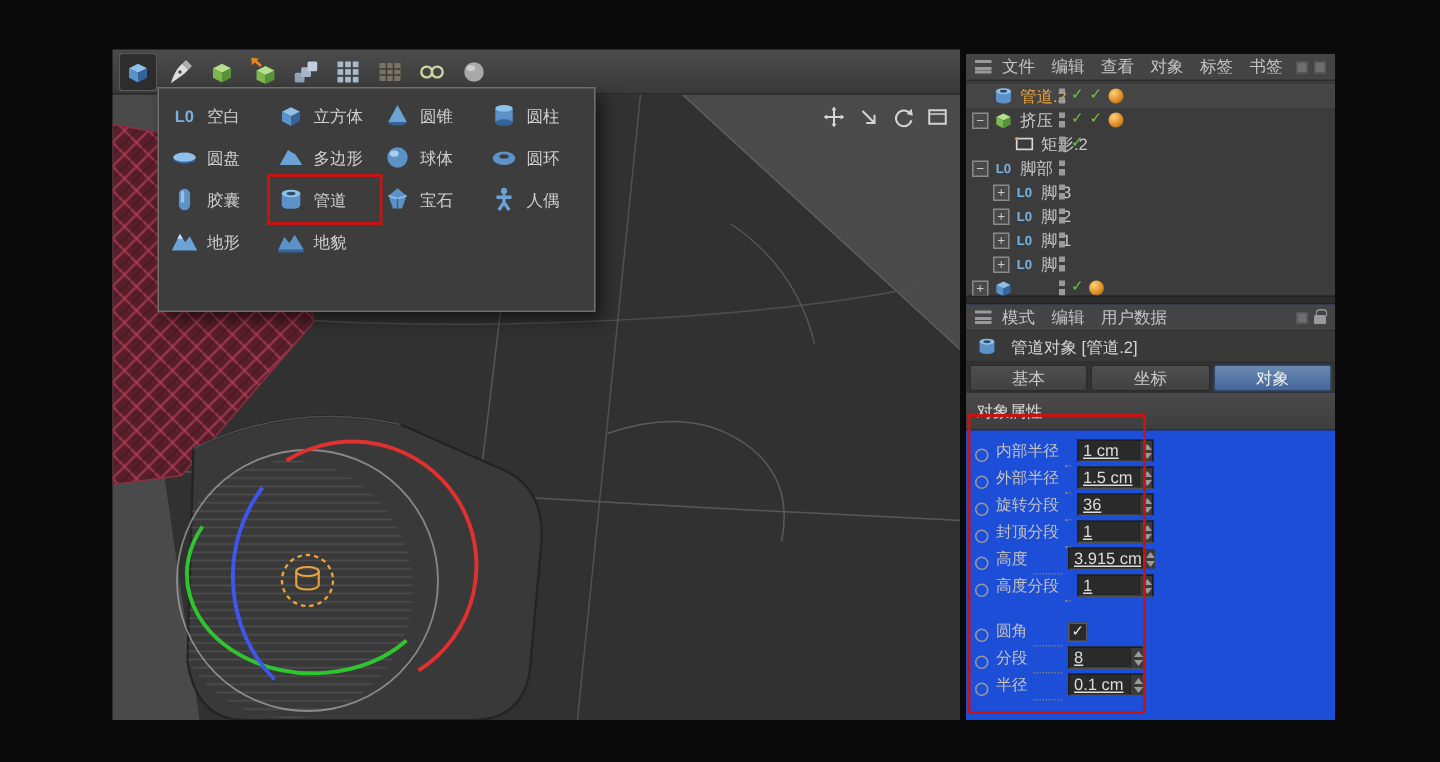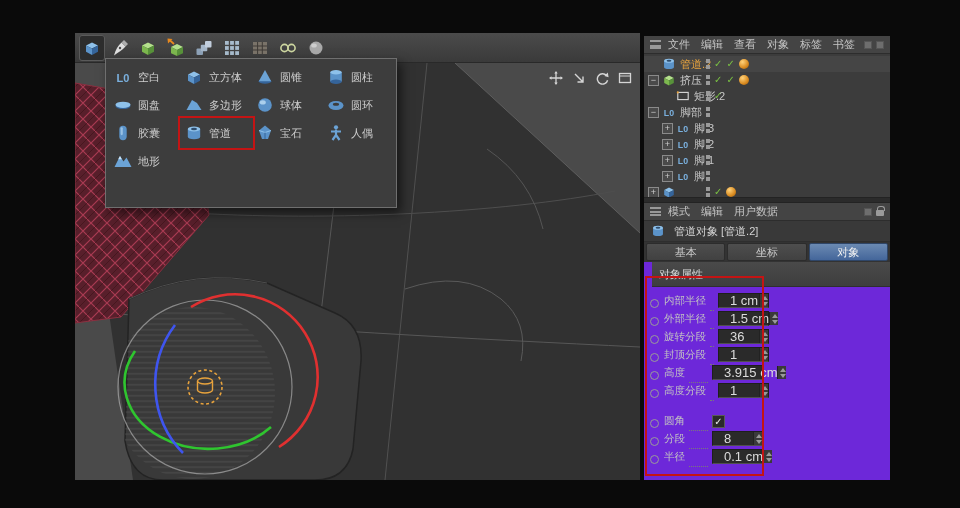--- a/index.html
+++ b/index.html
@@ -23,21 +23,21 @@
   .menu{position:absolute;left:105px;top:58px;width:292px;height:150px;background:#3d3d3d;
     border:1px solid #6f6f6f;box-shadow:4px 5px 10px rgba(0,0,0,.55);
     display:grid;grid-template-columns:repeat(4,71px);grid-auto-rows:28px;
     padding:4px;z-index:5;align-content:start;}
   .mitem{display:flex;align-items:center;gap:5px;padding:0 3px;cursor:default;}
   .mitem.hl{outline:2px solid #c41414;outline-offset:1px;}
   .micon{width:20px;height:20px;flex:none;display:inline-flex;}
   .mlabel{font-size:11px;color:#cfcfcf;white-space:nowrap;}
 
   
-  .rightpanel{position:absolute;left:644px;top:36px;width:246px;height:444px;background:#6d28d9;overflow:hidden;}
+  .rightpanel{position:absolute;left:644px;top:36px;width:246px;height:444px;background:#1d4ed8;overflow:hidden;}
   .om-menu,.am-menu{height:18px;background:#444;border-bottom:1px solid #2d2d2d;
     display:flex;align-items:center;padding:0 6px;font-size:11px;color:#c5c5c5;}
   .menuitems{display:flex;gap:11px;margin-left:7px;}
   .menuitems span{cursor:default;}
   .hamb{width:11px;height:9px;flex:none;border-top:2px solid #999;border-bottom:2px solid #999;
     background:linear-gradient(transparent 0 2.5px,#999 2.5px 4.5px,transparent 4.5px);}
   .baricons{margin-left:auto;display:flex;gap:4px;align-items:center;}
   .sq{width:8px;height:8px;background:#6e6e6e;border:1px solid #555;display:inline-block;}
   .lock{width:8px;height:6px;background:#9a9a9a;position:relative;border-radius:1px;display:inline-block;margin-top:3px;}
   .lock::before{content:"";position:absolute;left:1px;top:-4px;width:6px;height:4px;
@@ -59,30 +59,30 @@
 
   .splitter{height:6px;background:#2b2b2b;border-top:1px solid #232323;border-bottom:1px solid #232323;}
 
   .am-title{height:21px;display:flex;align-items:center;gap:5px;padding:0 6px;
     font-size:11px;color:#d5d5d5;background:#393939;border-bottom:1px solid #2e2e2e;}
   .am-tabs{display:flex;height:20px;background:#333;gap:2px;padding:1px 2px;}
   .tab{flex:1;display:flex;align-items:center;justify-content:center;font-size:11px;color:#c9c9c9;
     background:linear-gradient(#4e4e4e,#414141);border:1px solid #2c2c2c;border-radius:2px;cursor:default;}
   .tab.active{background:linear-gradient(#6b8ab2,#44669a);color:#f2f2f2;border-color:#2f4668;}
   .am-section{height:17px;display:flex;align-items:center;padding:12px 7px;font-size:11px;color:#dadada;
-    background:linear-gradient(#4a4a4a,#3e3e3e);border-bottom:1px solid #2f2f2f;margin-left:8px;}
+    background:linear-gradient(#4a4a4a,#3e3e3e);border-bottom:1px solid #2f2f2f;}
   .am-props{padding:3px 4px 0 6px;}
   .prow{height:18px;display:flex;align-items:flex-end;}
   .pgap{height:12px;}
   .anim{width:9px;height:9px;border-radius:50%;border:1.5px solid #9a9a9a;margin-right:5px;flex:none;}
   .plabel{font-size:10.5px;color:#c2c2c2;white-space:nowrap;}
   .leader{flex:1;border-bottom:1px dotted #7a7a7a;margin:0 4px;height:0;transform:translateY(3px);min-width:4px;}
   .pfield{width:51px;height:15px;background:#2a2a2a;border:1px solid #1e1e1e;border-bottom-color:#505050;
     display:flex;align-items:stretch;flex:none;}
-  .pval{flex:1;font-size:13px;color:#dcdcdc;padding-left:11px;display:flex;align-items:center;white-space:nowrap;}
+  .pval{flex:1;font-size:11px;color:#dcdcdc;padding-left:3px;display:flex;align-items:center;white-space:nowrap;text-decoration:underline;}
   .spin{width:9px;display:flex;flex-direction:column;background:#3a3a3a;border-left:1px solid #222;flex:none;}
   .spin i{flex:1;position:relative;}
   .spin i.up::after{content:"";position:absolute;left:1.5px;top:2px;border-left:3px solid transparent;border-right:3px solid transparent;border-bottom:4px solid #9a9a9a;}
   .spin i.dn::after{content:"";position:absolute;left:1.5px;top:1px;border-left:3px solid transparent;border-right:3px solid transparent;border-top:4px solid #9a9a9a;}
   .pselect{width:174px;height:15px;background:linear-gradient(#575757,#454545);border:1px solid #282828;
     display:flex;align-items:stretch;flex:none;}
   .selarrow{width:13px;border-left:1px solid #333;position:relative;flex:none;}
   .selarrow::after{content:"";position:absolute;left:3px;top:5px;border-left:3.5px solid transparent;border-right:3.5px solid transparent;border-top:5px solid #b5b5b5;}
   .pcheck{width:13px;height:13px;background:#2a2a2a;border:1px solid #5a5a5a;color:#ececec;
     font-size:10px;line-height:12px;text-align:center;flex:none;font-family:"DejaVu Sans",sans-serif;}
@@ -378,20 +378,29 @@
       </div>
       <div class="mitem">
         <span class="micon">
           <svg width="20" height="20" viewBox="0 0 20 20">
             <polygon points="1.5,16 7,5 10.5,10.5 13.5,6.5 18.5,16" fill="#6ba3d6"></polygon>
             <polygon points="7,5 8.8,8.2 5.2,8.2" fill="#cfe4f5"></polygon>
           </svg>
         </span>
         <span class="mlabel">地形</span>
       </div>
+      <div class="mitem">
+        <span class="micon">
+          <svg width="20" height="20" viewBox="0 0 20 20">
+            <polygon points="1.5,15.5 5.5,7 9,11 12.5,5.5 18.5,15.5" fill="#5b93c9"></polygon>
+            <rect x="1.5" y="15.5" width="17" height="1.8" fill="#35649a"></rect>
+          </svg>
+        </span>
+        <span class="mlabel">地貌</span>
+      </div>
     </div>
 
   <div class="rightpanel">
 
     <div class="om-menu">
       <span class="hamb"></span>
       <span class="menuitems" id="om-menu">
           <span>文件</span>
           <span>编辑</span>
           <span>查看</span>

